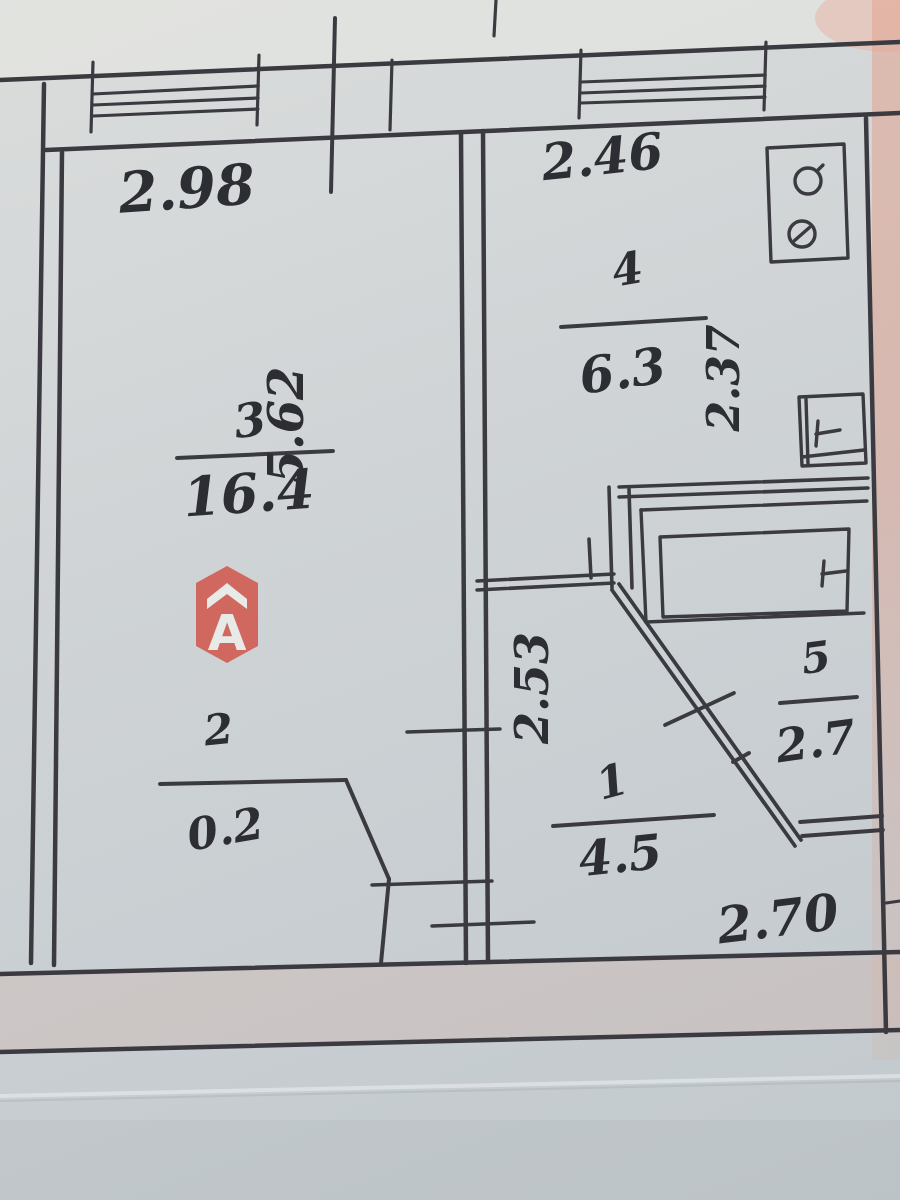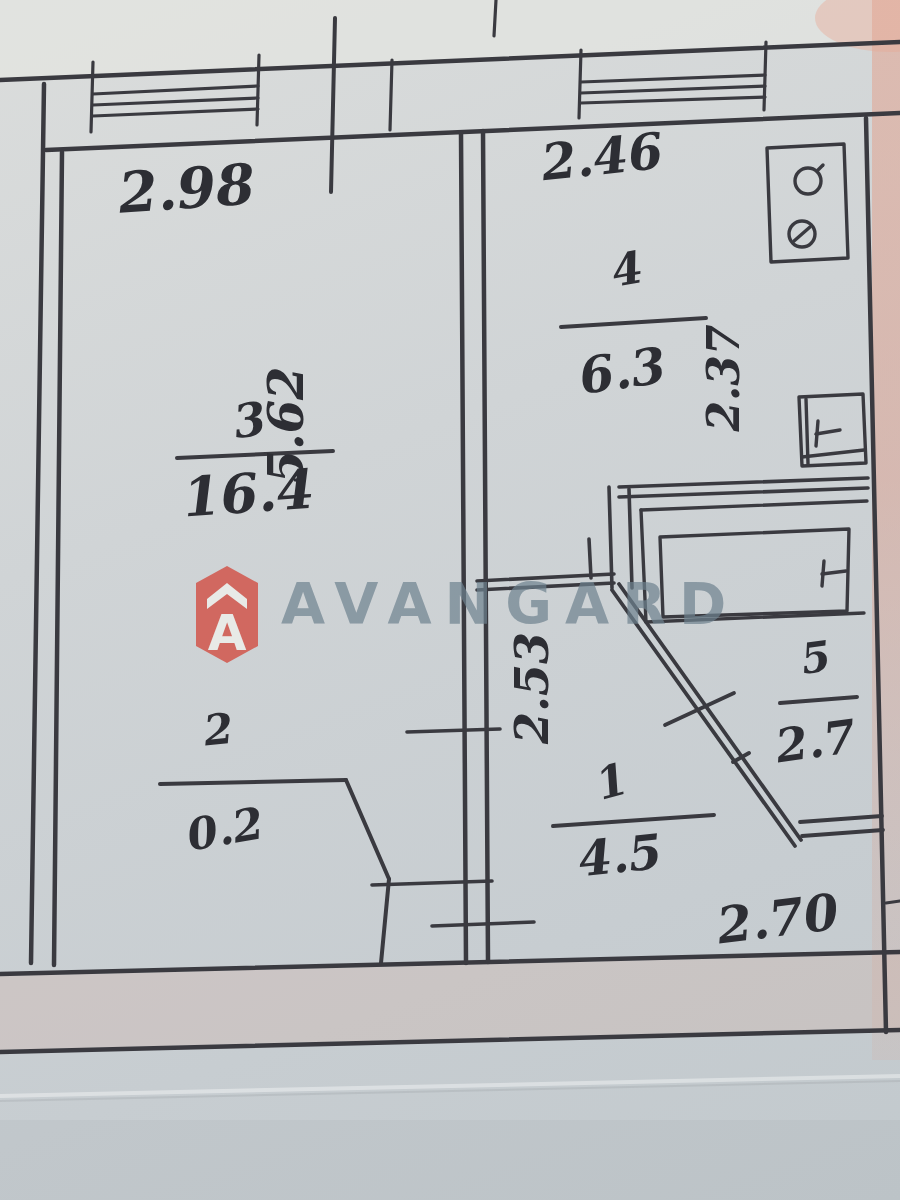--- a/index.html
+++ b/index.html
@@ -166,16 +166,15 @@
       <text class="ink-text" font-size="44" transform="translate(228,844) rotate(-10)">0.2</text>
     </g>
   </svg>
 
   <div id="watermark">
     <svg id="wm-logo" viewBox="0 0 62 97">
       <polygon points="31,0 62,17 62,80 31,97 0,80 0,17" fill="#d25a50"></polygon>
       <path d="M11,33 L31,17 L51,33 L51,43 L31,28 L11,43 Z" fill="#eceeea"></path>
       <text x="31" y="84" text-anchor="middle" fill="#eceeea" font-family="DejaVu Sans, sans-serif" font-weight="bold" font-size="50">A</text>
     </svg>
-    <div id="wm-text">AVANGARD</div>
   </div>
 
 </div>
 
 </body></html>

